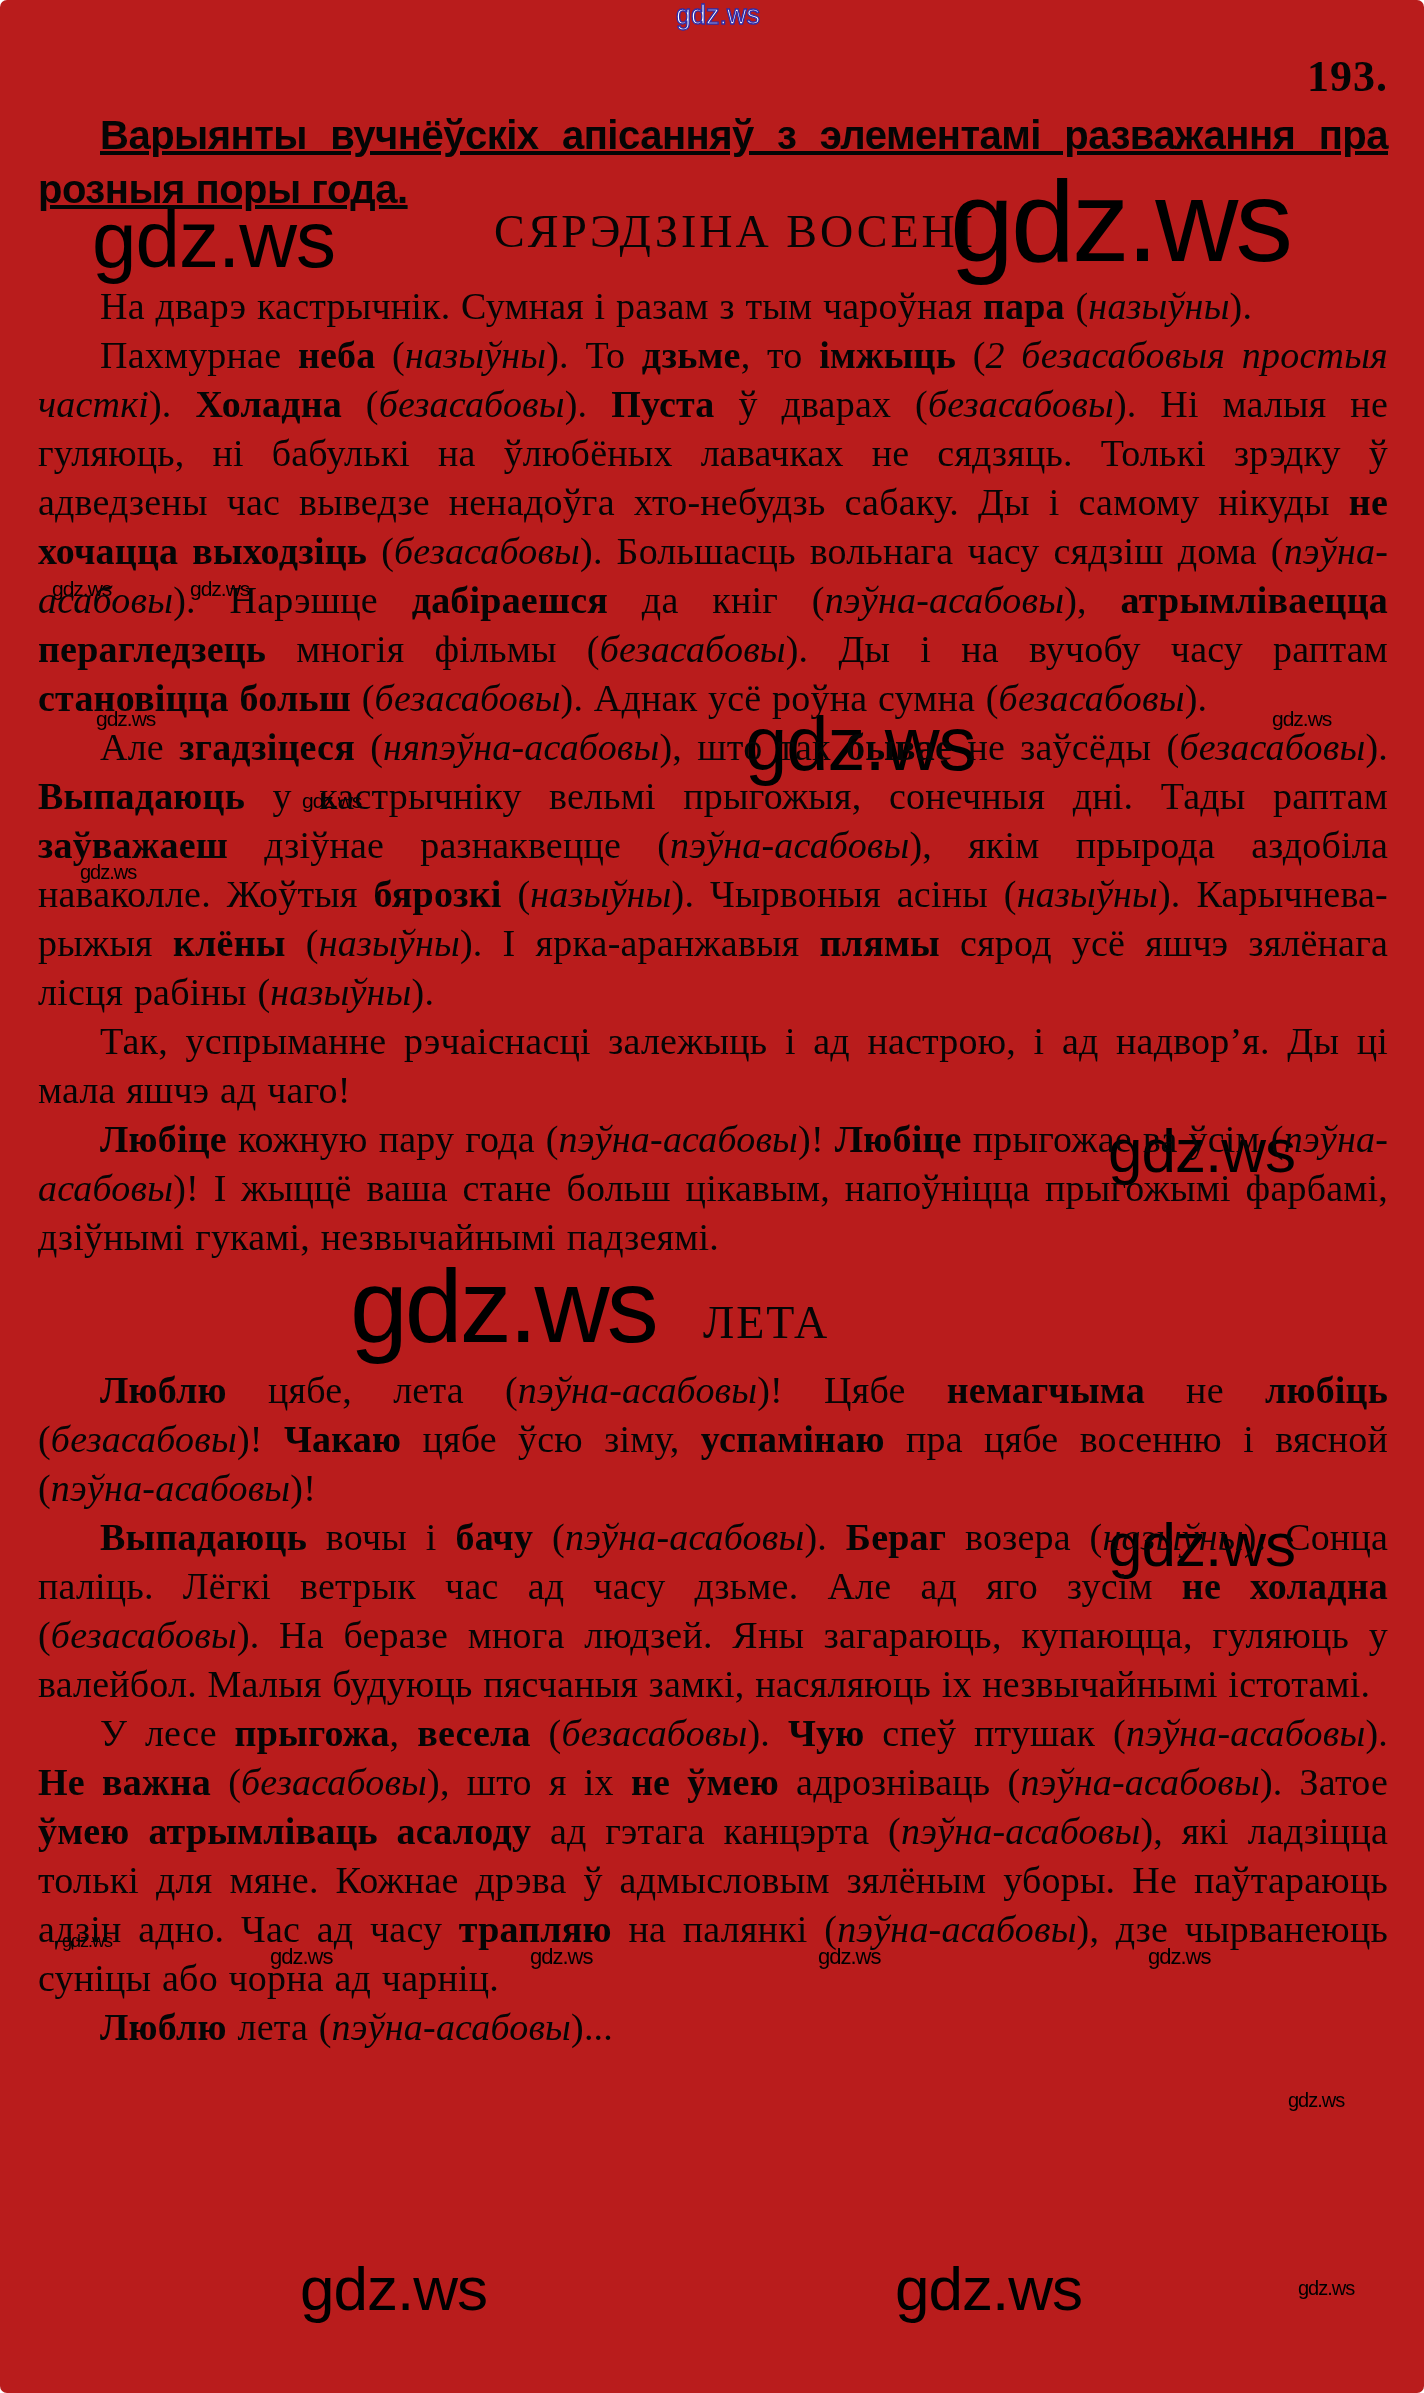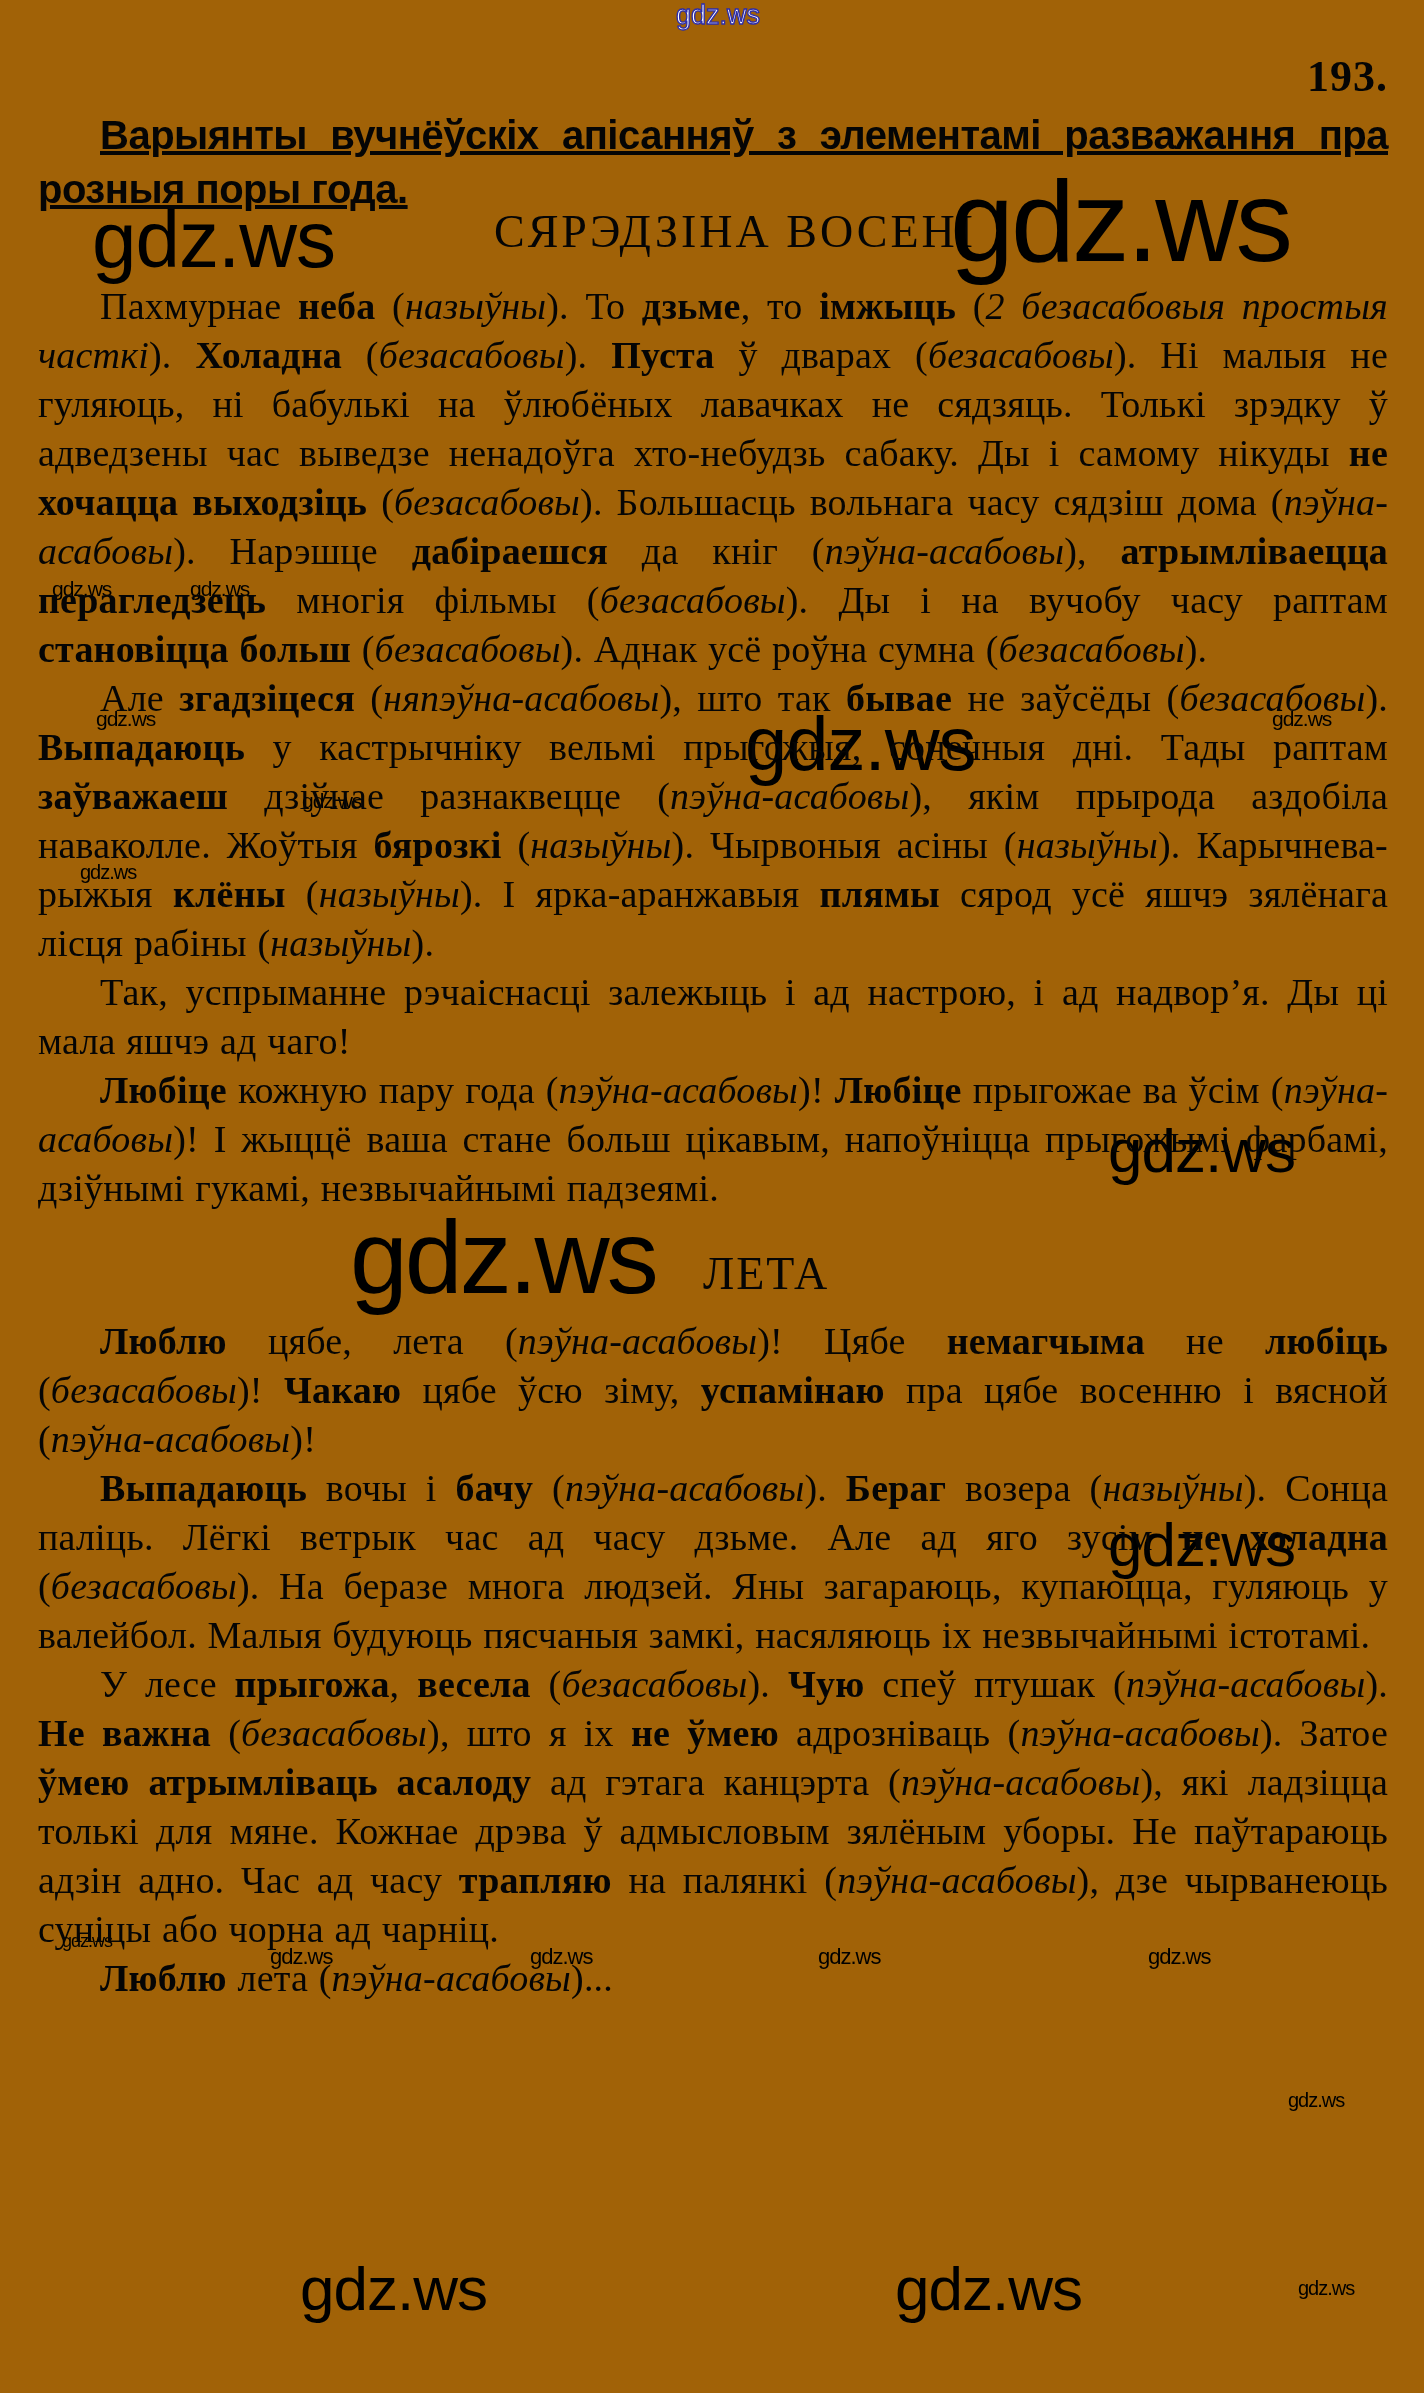--- a/index.html
+++ b/index.html
@@ -1,18 +1,18 @@
 <!DOCTYPE html>
 <html><head>
 <meta charset="utf-8">
 <style>
   html,body { margin:0; padding:0; background:#ffffff; }
   body { width:1424px; height:2393px; position:relative; overflow:hidden;
          font-family:"Liberation Serif", serif; color:#050505; }
-  .page { position:absolute; inset:0; background:#a16207; }
+  .page { position:absolute; inset:0; background:#b91c1c;border-radius:7px; }
 
   
   .wm { position:absolute; font-family:"Liberation Sans", sans-serif;
         color:#000; line-height:1; white-space:nowrap; pointer-events:none;
         font-weight:400; letter-spacing:-1px; }
   .wm-blue  { font-size:27px; color:#ffffff; -webkit-text-stroke:1.3px #2c2caa;
               text-shadow:0 0 1px #2c2caa; letter-spacing:0; }
   .w-top    { left:676px; top:2px; }
   .w-s1 { left:52px;   top:578px;  font-size:21px; }
   .w-s2 { left:190px;  top:578px;  font-size:21px; }
@@ -86,20 +86,21 @@
 
     <p class="intro">Варыянты вучнёўскіх апісанняў з элементамі разважання пра розныя поры года.</p>
 
     <div class="heading-row h1row">
       <span class="wm wm-h1-left">gdz.ws</span>
       <h2 class="htext">СЯРЭДЗІНА ВОСЕНІ</h2>
       <span class="wm wm-h1-right">gdz.ws</span>
     </div>
 
     <div class="paras">
+        <p class="para">На дварэ кастрычнік. Сумная і разам з тым чароўная <b>пара</b> (<i>назыўны</i>).</p>
         <p class="para">Пахмурнае <b>неба</b> (<i>назыўны</i>). То <b>дзьме</b>, то <b>імжыць</b> (<i>2 безасабовыя простыя часткі</i>). <b>Холадна</b> (<i>безасабовы</i>). <b>Пуста</b> ў дварах (<i>безасабовы</i>). Ні малыя не гуляюць, ні бабулькі на ўлюбёных лавачках не сядзяць. Толькі зрэдку ў адведзены час выведзе ненадоўга хто-небудзь сабаку. Ды і самому нікуды <b>не хочацца выходзіць</b> (<i>безасабовы</i>). Большасць вольнага часу сядзіш дома (<i>пэўна-асабовы</i>). Нарэшце <b>дабіраешся</b> да кніг (<i>пэўна-асабовы</i>), <b>атрымліваецца перагледзець</b> многія фільмы (<i>безасабовы</i>). Ды і на вучобу часу раптам <b>становіцца больш</b> (<i>безасабовы</i>). Аднак усё роўна сумна (<i>безасабовы</i>).</p>
         <p class="para">Але <b>згадзіцеся</b> (<i>няпэўна-асабовы</i>), што так <b>бывае</b> не заўсёды (<i>безасабовы</i>). <b>Выпадаюць</b> у кастрычніку вельмі прыгожыя, сонечныя дні. Тады раптам <b>заўважаеш</b> дзіўнае разнаквецце (<i>пэўна-асабовы</i>), якім прырода аздобіла наваколле. Жоўтыя <b>бярозкі</b> (<i>назыўны</i>). Чырвоныя асіны (<i>назыўны</i>). Карычнева-рыжыя <b>клёны</b> (<i>назыўны</i>). І ярка-аранжавыя <b>плямы</b> сярод усё яшчэ зялёнага лісця рабіны (<i>назыўны</i>).</p>
         <p class="para">Так, успрыманне рэчаіснасці залежыць і ад настрою, і ад надвор’я. Ды ці мала яшчэ ад чаго!</p>
         <p class="para"><b>Любіце</b> кожную пару года (<i>пэўна-асабовы</i>)! <b>Любіце</b> прыгожае ва ўсім (<i>пэўна-асабовы</i>)! І жыццё ваша стане больш цікавым, напоўніцца прыгожымі фарбамі, дзіўнымі гукамі, незвычайнымі падзеямі.</p>
       </div>
 
     <div class="heading-row h2row">
       <span class="wm wm-h2-left">gdz.ws</span>
       <h2 class="htext">ЛЕТА</h2>
     </div>

